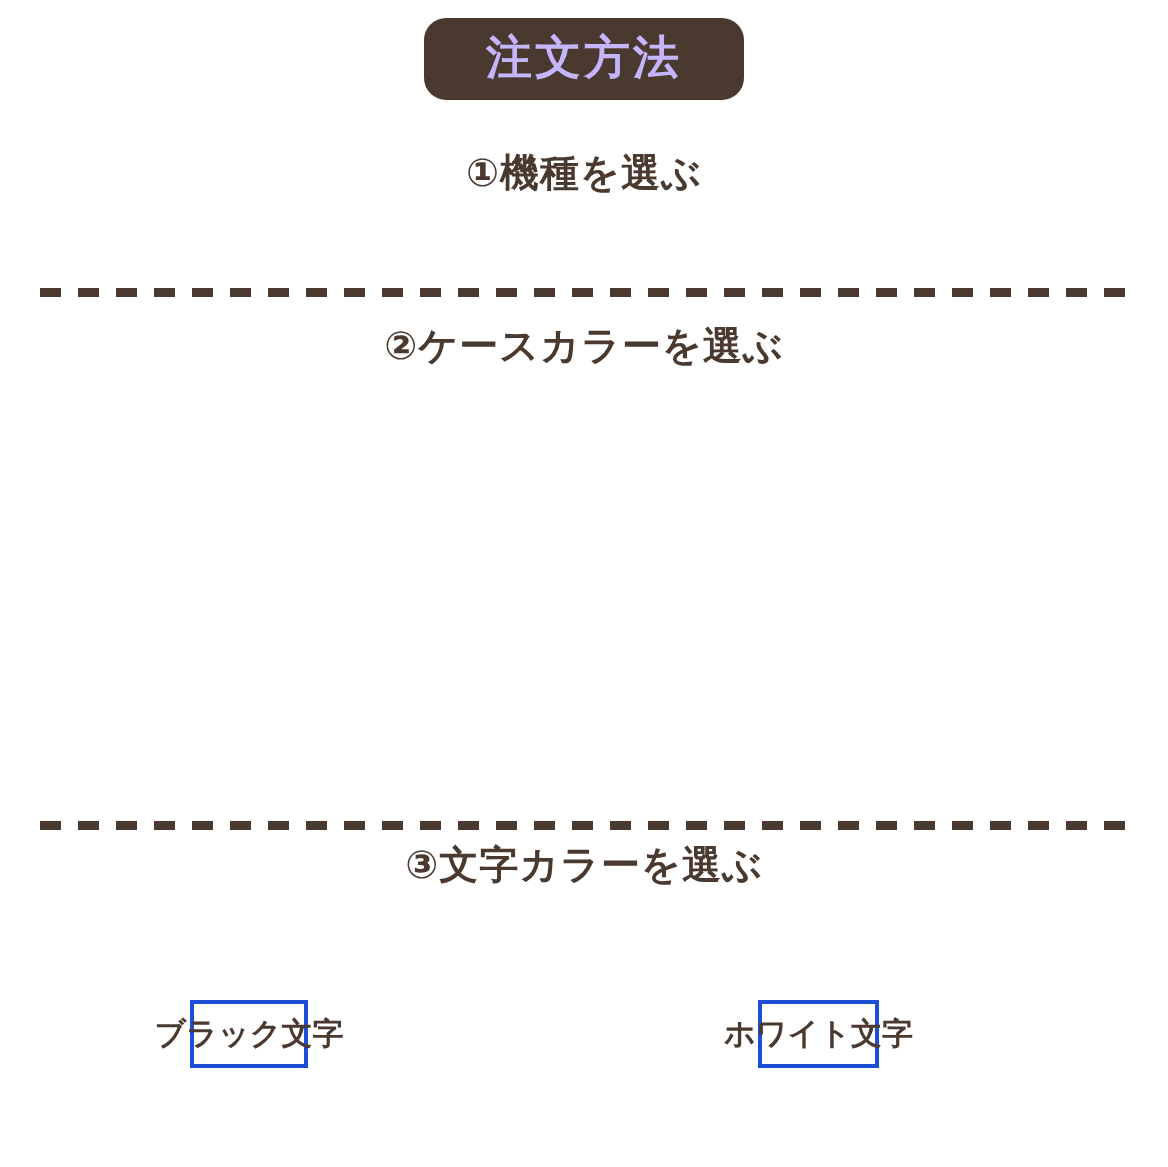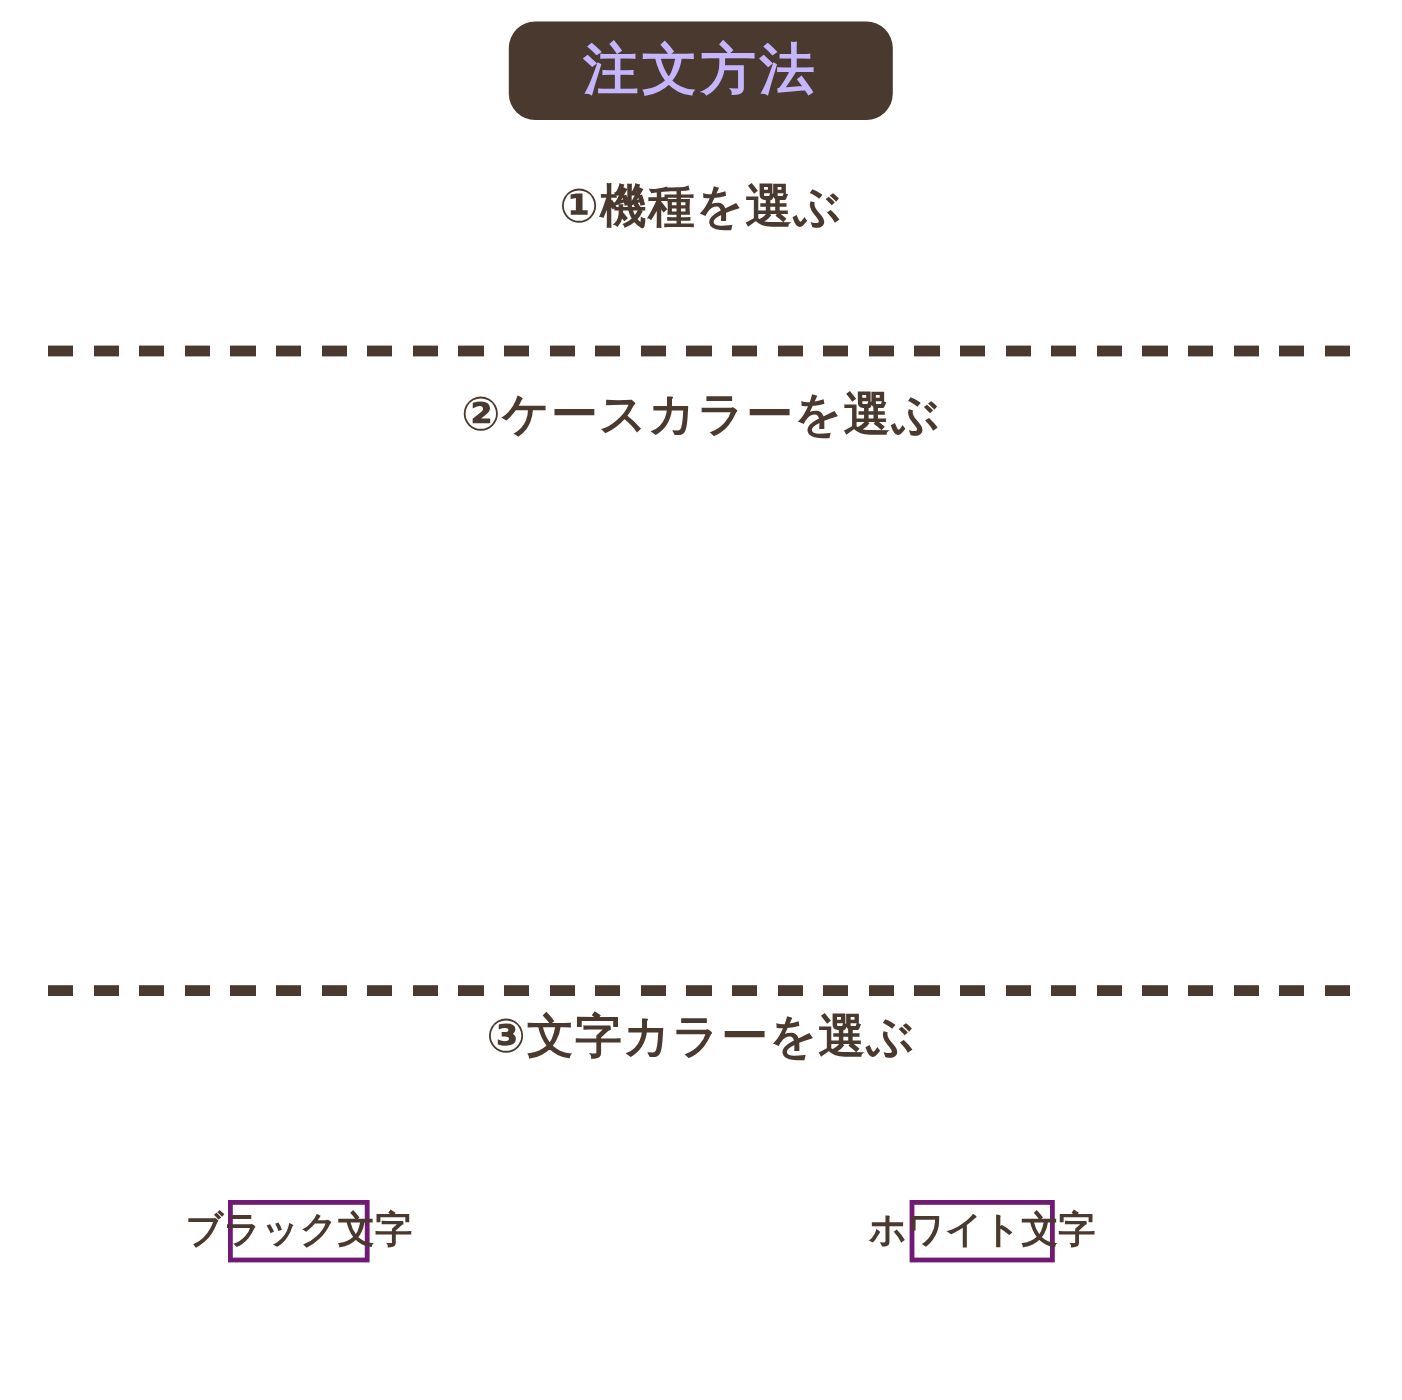--- a/index.html
+++ b/index.html
@@ -138,24 +138,24 @@
   .textcolor-boxes {
     position: absolute;
     top: 1000px;
     left: 0;
     width: 100%;
     height: 60px;
   }
   .tc-box {
     position: absolute;
     top: 0;
-    border: 4px solid #701a75;
+    border: 4px solid #1d4ed8;
     background: #ffffff;
     box-sizing: border-box;
-    height: 52px;
+    height: 68px;
     display: flex;
     align-items: center;
     justify-content: center;
     padding: 0 12px;
   }
   .tc-box .tc-label {
     font-size: 31px;
     font-weight: bold;
     color: #4a392e;
     line-height: 1;

